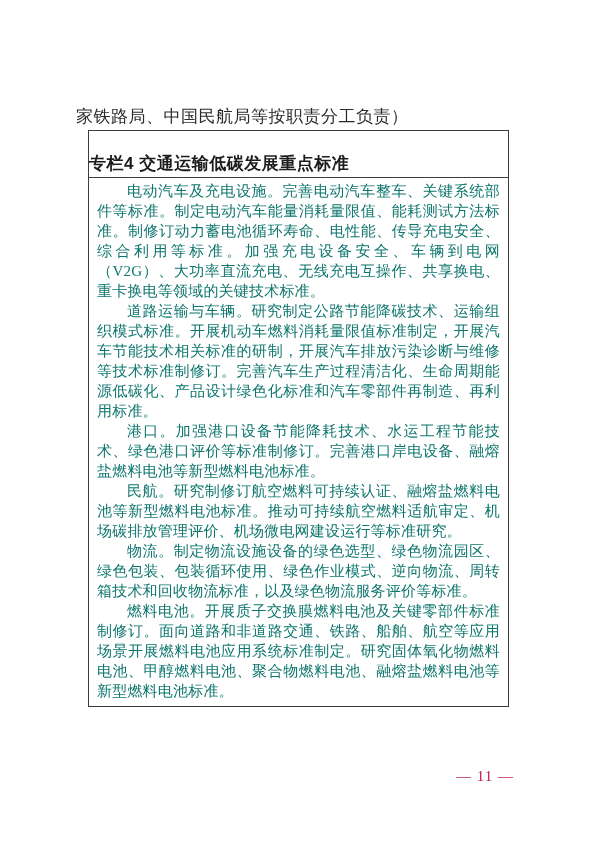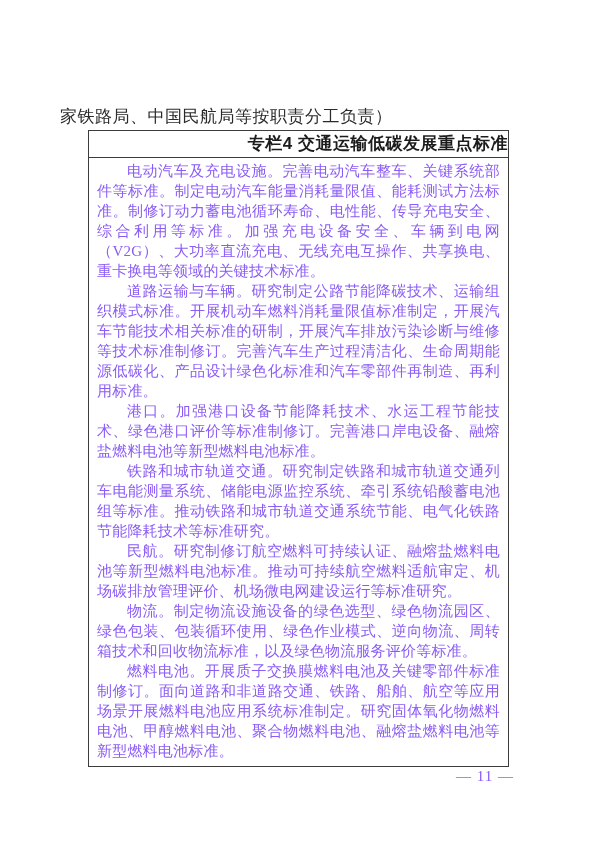--- a/index.html
+++ b/index.html
@@ -10,83 +10,83 @@
   body {
     width: 600px;
     height: 848px;
     position: relative;
     font-family: "Liberation Serif", serif;
     color: #212121;
     overflow: hidden;
   }
   .continuation-line {
     position: absolute;
-    left: 60px;
+    left: 76px;
     top: 105px;
     width: 470px;
     font-size: 17px;
     letter-spacing: 0.5px;
     color: #2a2a2a;
     white-space: nowrap;
   }
   .column-box {
     position: absolute;
     left: 88px;
     top: 130px;
     width: 421px;
     border: 1.5px solid #3c3c3c;
     box-sizing: border-box;
     background: #ffffff;
   }
   .column-box-header {
     border-bottom: 1.5px solid #3c3c3c;
-    text-align: right;
+    text-align: left;
     font-family: "Liberation Sans", sans-serif;
     font-weight: bold;
     font-size: 17px;
     line-height: 24px;
     padding: 1px 0;
     color: #1c1c1c;
     letter-spacing: 0.5px;
+    margin-top: 20px;
   }
   .column-box-body {
     padding: 3px 8px 5px 8px;
   }
   .column-box-body p {
     margin: 0;
     text-indent: 2em;
     text-align: justify;
     font-size: 15px;
     line-height: 20px;
-    color: #8b5cf6;
+    color: #0f766e;
     letter-spacing: 0.2px;
   }
   .page-number {
     position: absolute;
     left: 440px;
     top: 768px;
     width: 90px;
     text-align: center;
     font-size: 15px;
-    color: #8b5cf6;
+    color: #be185d;
     letter-spacing: 1px;
     white-space: nowrap;
   }
 </style>
 </head>
 <body>
 
 <div class="continuation-line">家铁路局、中国民航局等按职责分工负责）</div>
 
 <div class="column-box">
   <div class="column-box-header">专栏4 交通运输低碳发展重点标准</div>
   <div class="column-box-body">
     <p>电动汽车及充电设施。完善电动汽车整车、关键系统部件等标准。制定电动汽车能量消耗量限值、能耗测试方法标准。制修订动力蓄电池循环寿命、电性能、传导充电安全、综合利用等标准。加强充电设备安全、车辆到电网（V2G）、大功率直流充电、无线充电互操作、共享换电、重卡换电等领域的关键技术标准。</p>
     <p>道路运输与车辆。研究制定公路节能降碳技术、运输组织模式标准。开展机动车燃料消耗量限值标准制定，开展汽车节能技术相关标准的研制，开展汽车排放污染诊断与维修等技术标准制修订。完善汽车生产过程清洁化、生命周期能源低碳化、产品设计绿色化标准和汽车零部件再制造、再利用标准。</p>
     <p>港口。加强港口设备节能降耗技术、水运工程节能技术、绿色港口评价等标准制修订。完善港口岸电设备、融熔盐燃料电池等新型燃料电池标准。</p>
-    <p>铁路和城市轨道交通。研究制定铁路和城市轨道交通列车电能测量系统、储能电源监控系统、牵引系统铅酸蓄电池组等标准。推动铁路和城市轨道交通系统节能、电气化铁路节能降耗技术等标准研究。</p>
     <p>民航。研究制修订航空燃料可持续认证、融熔盐燃料电池等新型燃料电池标准。推动可持续航空燃料适航审定、机场碳排放管理评价、机场微电网建设运行等标准研究。</p>
     <p>物流。制定物流设施设备的绿色选型、绿色物流园区、绿色包装、包装循环使用、绿色作业模式、逆向物流、周转箱技术和回收物流标准，以及绿色物流服务评价等标准。</p>
     <p>燃料电池。开展质子交换膜燃料电池及关键零部件标准制修订。面向道路和非道路交通、铁路、船舶、航空等应用场景开展燃料电池应用系统标准制定。研究固体氧化物燃料电池、甲醇燃料电池、聚合物燃料电池、融熔盐燃料电池等新型燃料电池标准。</p>
   </div>
 </div>
 
 <div class="page-number">— 11 —</div>
 
 </body></html>

